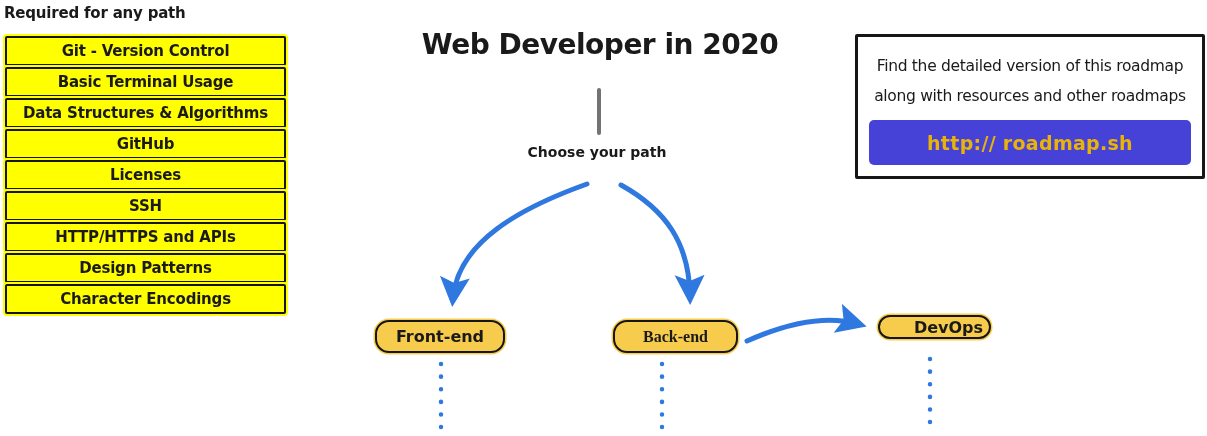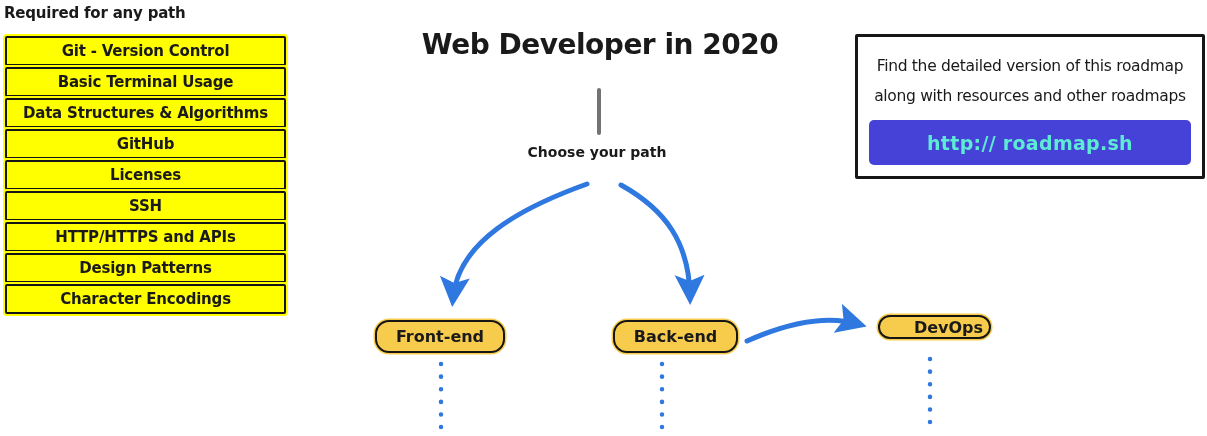--- a/index.html
+++ b/index.html
@@ -43,21 +43,21 @@
   }
   .path-box {
     position:absolute; box-sizing:border-box;
     background:var(--path-gold,#f7cc4d);
     border:2.5px solid #151515; border-radius:14px;
     box-shadow:0 0 0 1.5px var(--path-gold,#f7cc4d);
     display:flex; align-items:center; justify-content:center;
     font-size:16px; font-weight:bold; cursor:pointer;
   }
   .path-frontend { left:375px; top:320px; width:130px; height:33px; }
-  .path-backend  { left:613px; top:320px; width:125px; height:33px; }
+  .path-backend  { left:613px; top:320px; width:125px; height:33px;font-family:Liberation Serif, serif; }
   .path-devops   { left:878px; top:315px; width:113px; height:24px;padding-left:28px; }
 
   .diagram-svg { position:absolute; left:0; top:0; pointer-events:none; }
   .arrow {
     fill:none; stroke:var(--arrow-blue,#2f78e0);
     stroke-width:5; stroke-linecap:round;
   }
   .arrowhead { fill:var(--arrow-blue,#2f78e0); }
   .dotline {
     fill:none; stroke:var(--arrow-blue,#2f78e0);
@@ -70,21 +70,21 @@
     position:absolute; left:855px; top:34px; width:350px; height:145px;
     box-sizing:border-box; background:#ffffff;
     border:3px solid #161616; border-radius:2px;
   }
   .info-text {
     margin-top:14px; text-align:center;
     font-size:15.5px; line-height:30px; letter-spacing:-0.3px;
   }
   .roadmap-link-button {
     margin:9px auto 0; width:322px; height:45px;
-    background:var(--button-purple,#4642d8); color:#5eead4;
+    background:var(--button-purple,#4642d8); color:#eab308;
     border-radius:5px; display:flex; align-items:center; justify-content:center;
     font-size:19px; font-weight:bold; letter-spacing:0.3px; cursor:pointer;
   }
 </style>
 </head>
 <body>
 
 <div class="stage">
 
   <div class="required-heading">Required for any path</div>

